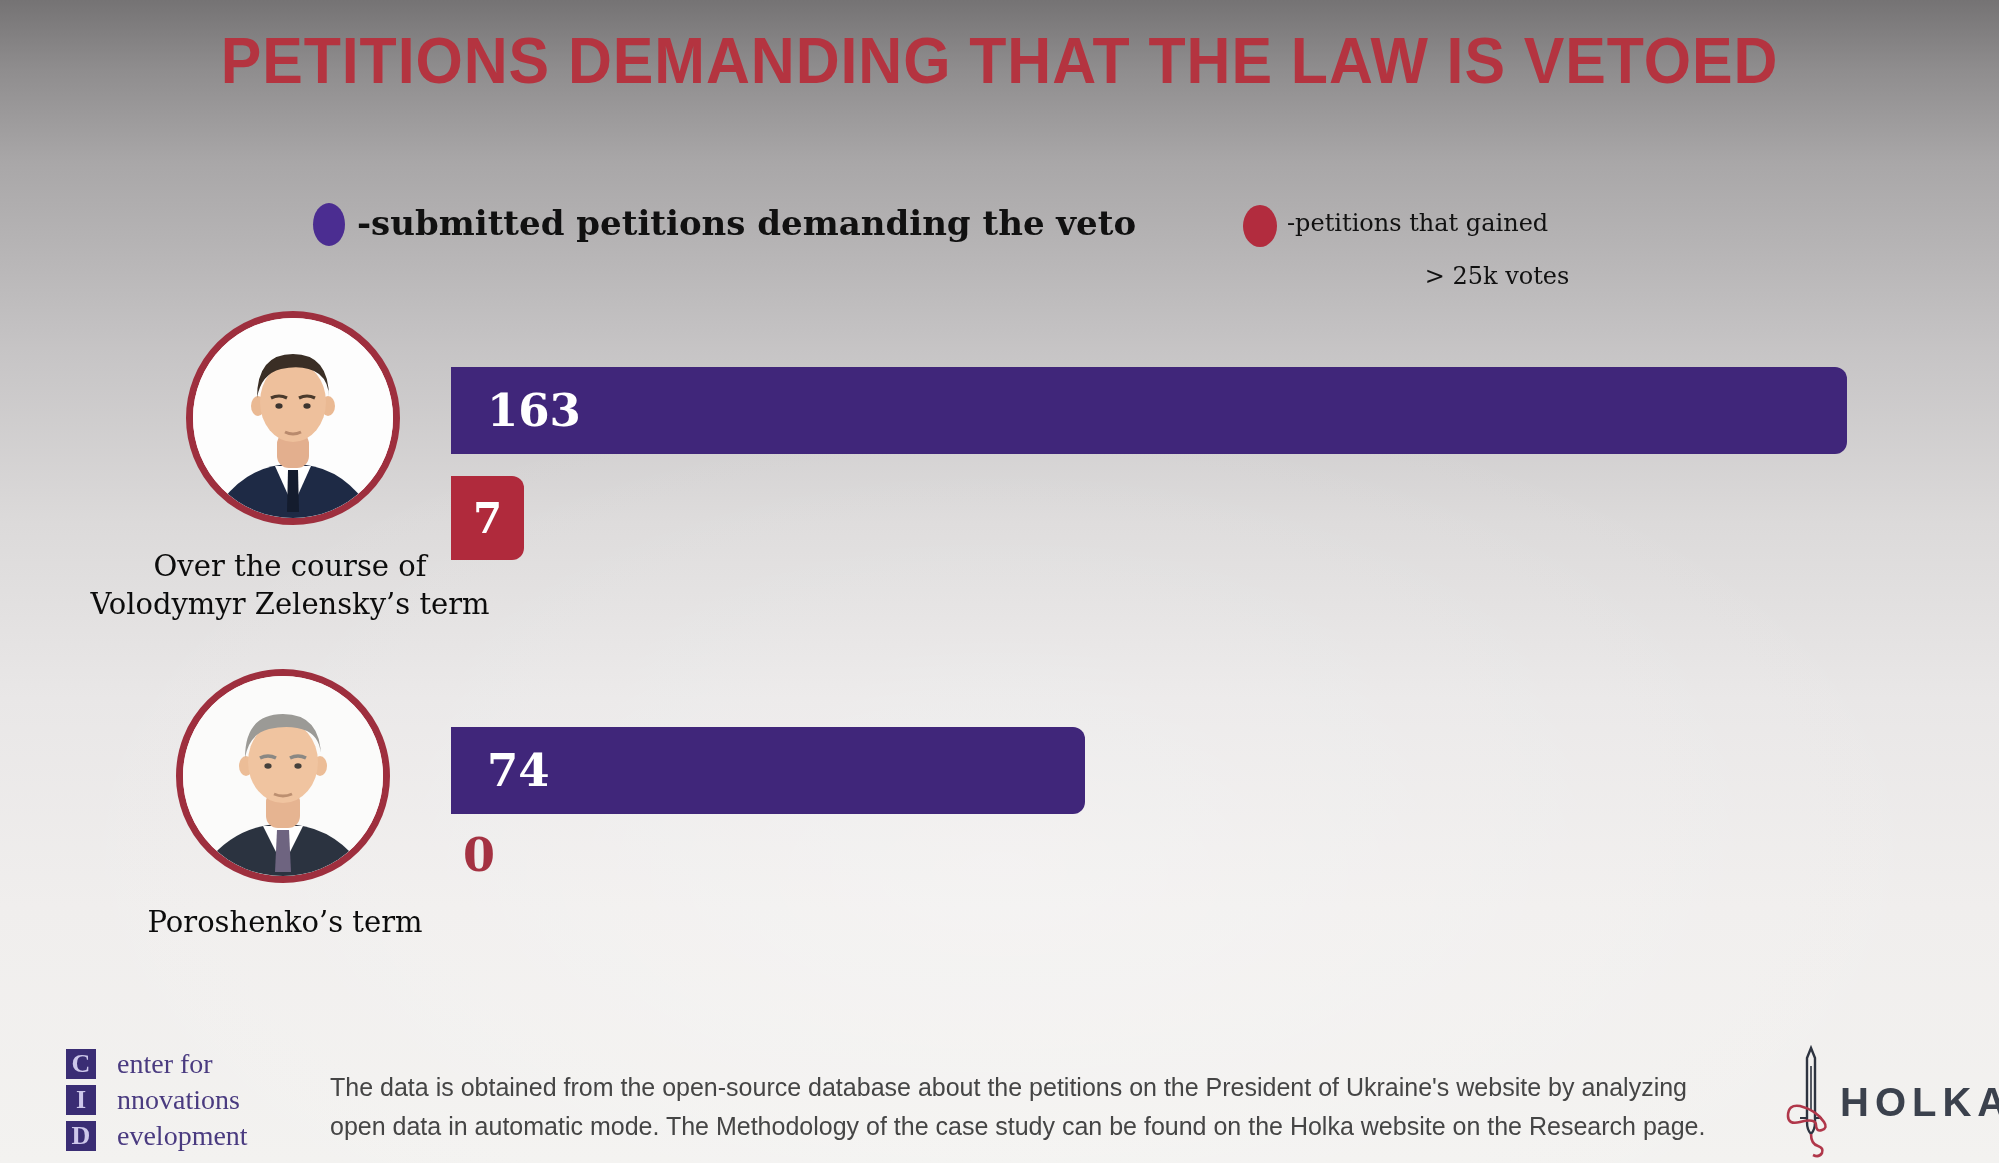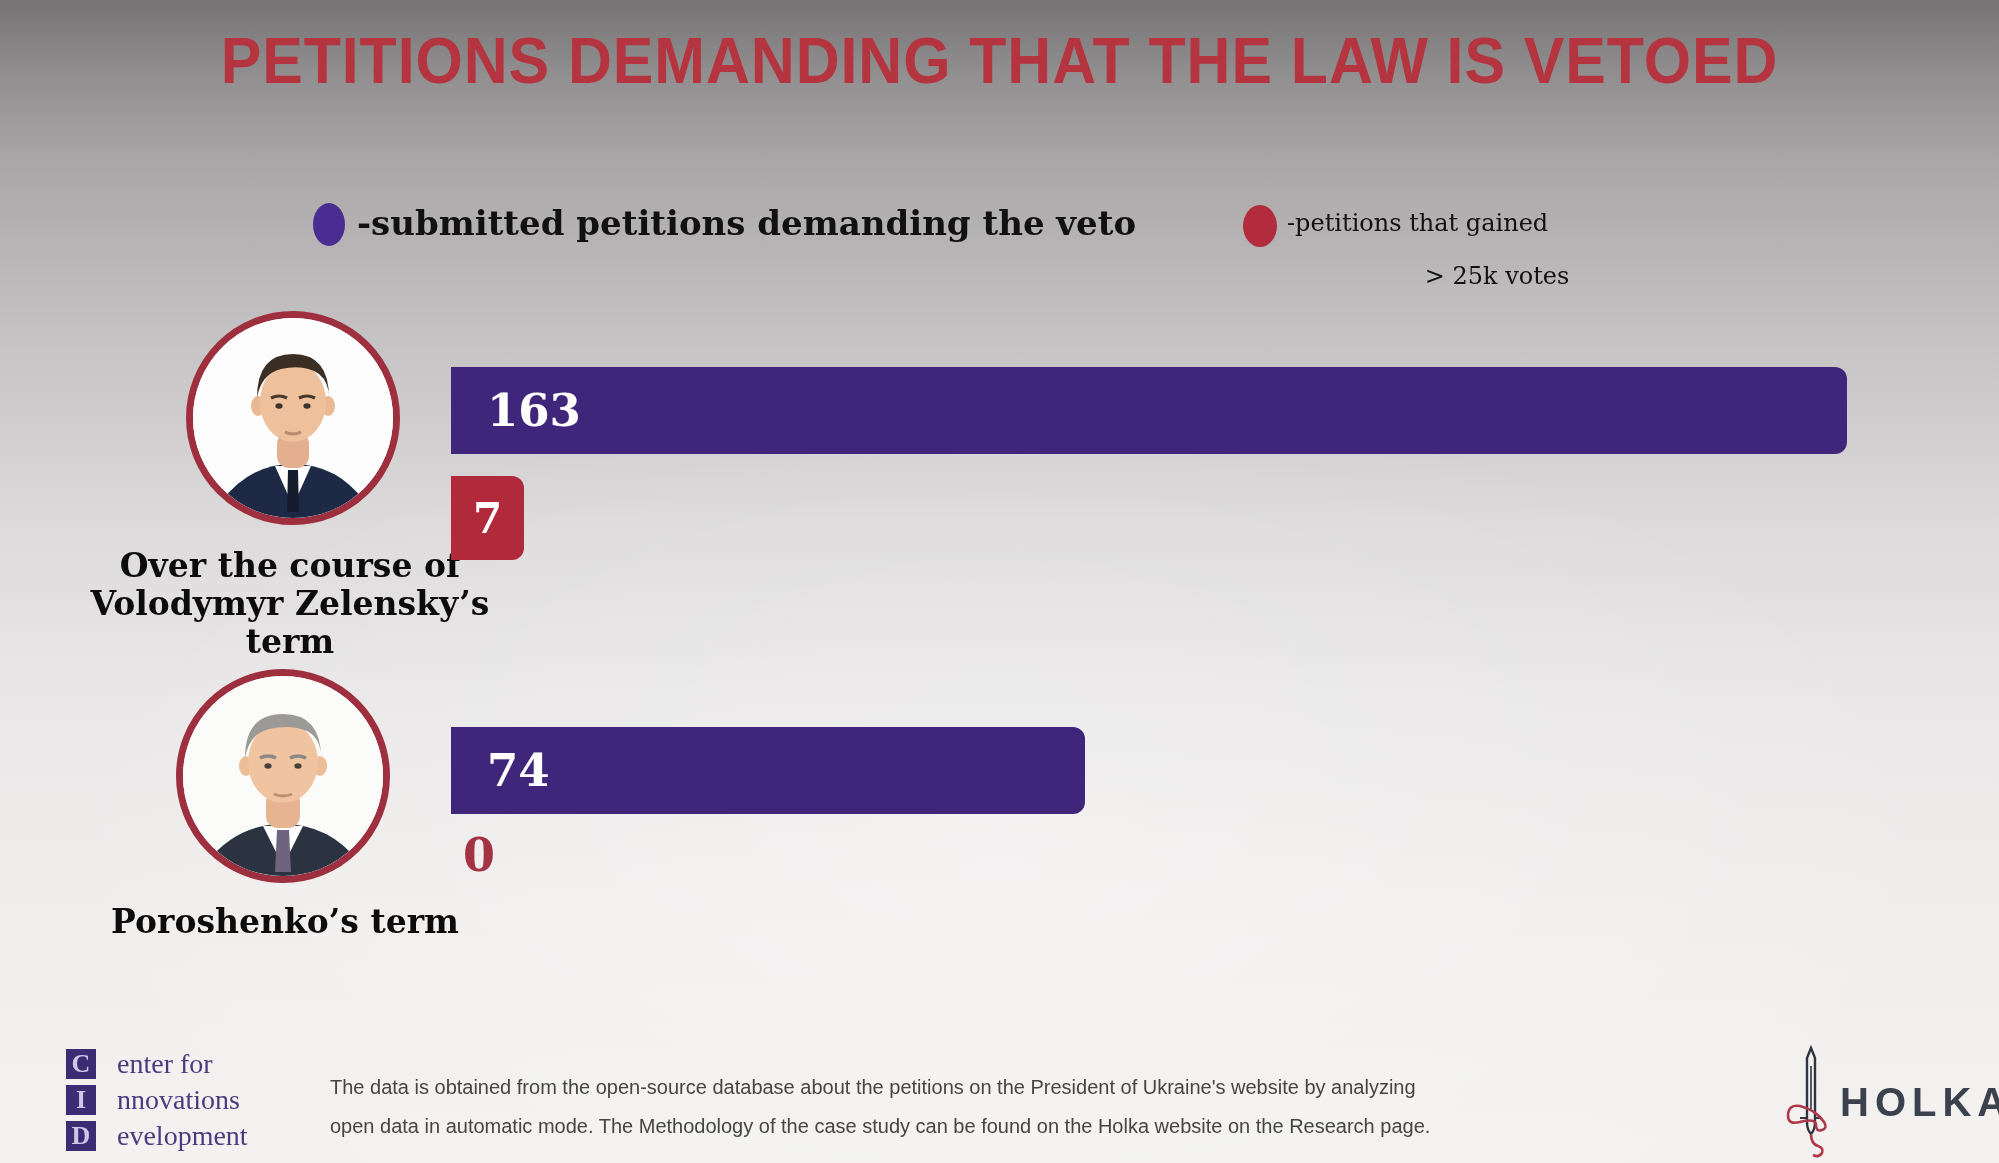--- a/index.html
+++ b/index.html
@@ -41,21 +41,21 @@
   .photo{
     position:absolute;width:200px;height:200px;border-radius:50%;
     border:7px solid #9e2f3e;background:#fdfdfd;overflow:hidden;
   }
   .photo svg{display:block;width:100%;height:100%;}
   .photo-1{left:186px;top:311px;}
   .photo-2{left:176px;top:669px;}
   
   .caption{
     position:absolute;text-align:center;
-    font-size:33px;font-weight:700;color:#0c0c0c;line-height:38px;
+    font-size:29px;font-weight:400;color:#0c0c0c;line-height:38px;
   }
   .caption-1{left:85px;top:547px;width:410px;}
   .caption-2{left:75px;top:903px;width:420px;}
   
   .bar-area{position:absolute;left:451px;top:0;width:1396px;height:1163px;}
   .bar{
     position:absolute;left:0;
     border-radius:0 12px 12px 0;
     display:flex;align-items:center;
     color:#fff;
@@ -78,21 +78,21 @@
   .cid-box{
     width:30px;height:30px;background:#3a2d74;color:#cdc7ea;
     display:flex;align-items:center;justify-content:center;
     font-size:26px;font-weight:700;margin-right:5px;
   }
   .cid-rest{font-size:28px;color:#4a3b80;margin-left:16px;}
   
   .disclaimer{
     position:absolute;left:330px;top:1068px;width:1400px;
     font-family:"Liberation Sans", sans-serif;
-    font-size:20px;color:#454545;line-height:39px;
+    font-size:25px;color:#454545;line-height:39px;
   }
   
   .holka{position:absolute;left:1786px;top:1044px;display:flex;align-items:center;}
   .holka svg{display:block;}
   .holka-text{
     font-family:"Liberation Sans", sans-serif;
     font-size:40px;font-weight:600;letter-spacing:6px;color:#3b414d;
     margin-left:2px;
   }
 </style>

